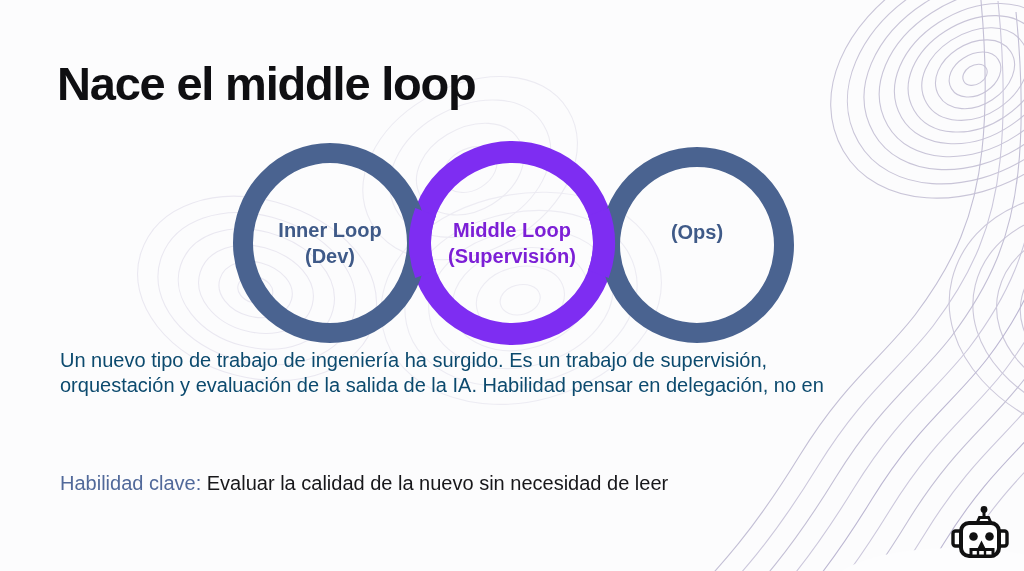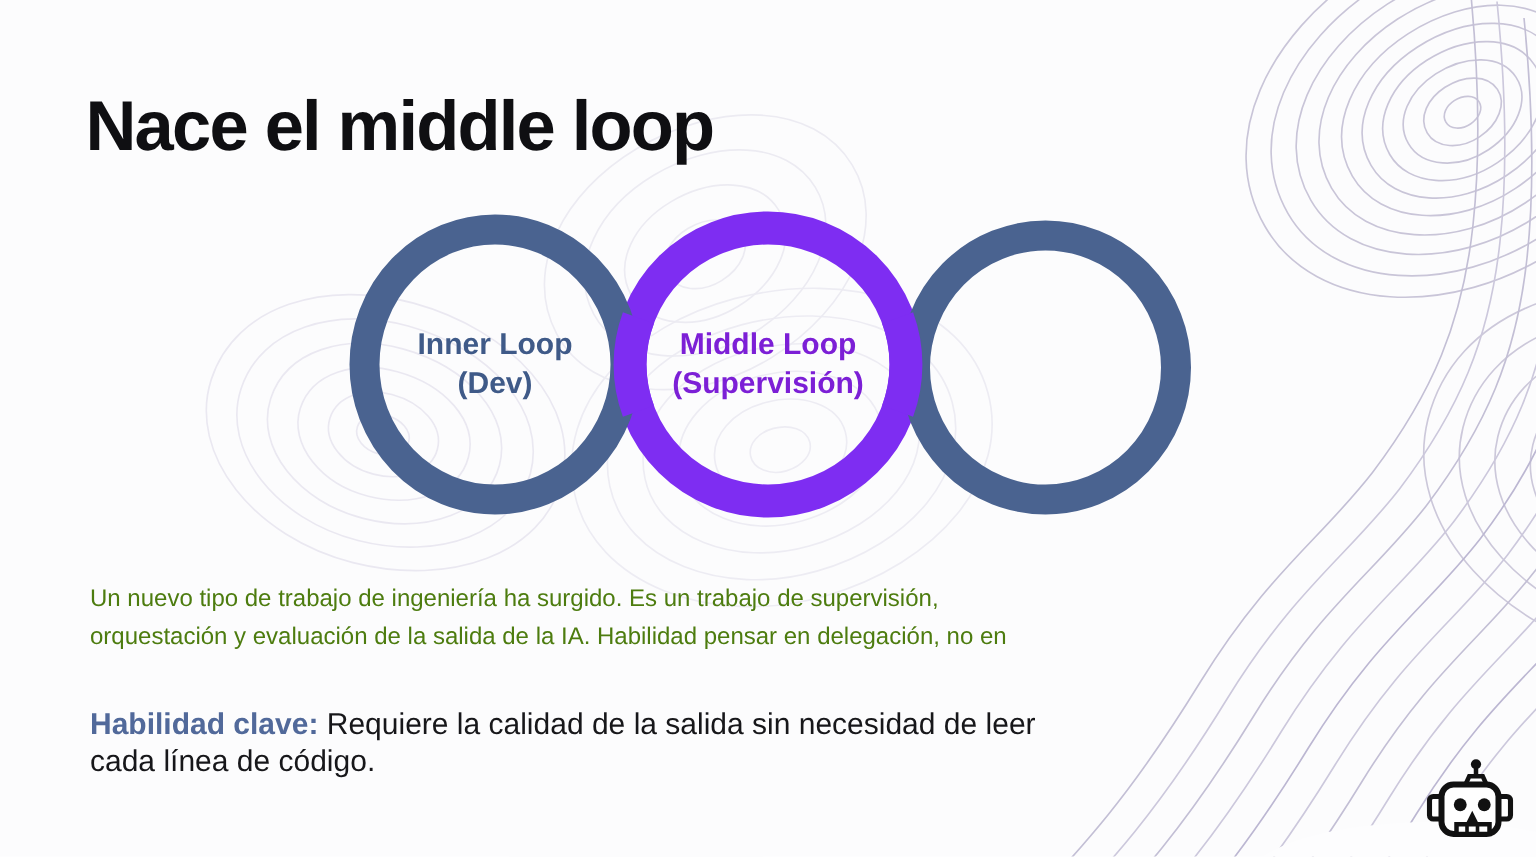--- a/index.html
+++ b/index.html
@@ -32,34 +32,34 @@
     font-size: 20px;
     line-height: 26px;
   }
   .loop-label.slate { color: #3f5a88; }
   .loop-label.purple { color: #7c1fd6; }
   .label-inner  { left: 230px; top: 217px; }
   .label-middle { left: 412px; top: 217px; }
   .label-outer  { left: 597px; top: 219px; }
   .paragraph {
     position: absolute;
-    left: 60px; top: 388px;
-    font-size: 16px;
+    left: 60px; top: 348px;
+    font-size: 20px;
     line-height: 24.5px;
-    color: #4d7c0f;
+    color: #0c4a6e;
   }
   .key-skill {
     position: absolute;
     left: 60px; top: 471px;
     font-size: 20px;
     line-height: 24.5px;
     color: #17171a;
   }
   .key-skill .lead {
-    font-weight: 700;
+    font-weight: 400;
     color: #51699a;
   }
   .robot {
     position: absolute;
     left: 948px; top: 504px;
     width: 64px; height: 62px;
   }
 </style>
 </head>
 <body>
@@ -147,30 +147,30 @@
 
   <div class="loop-label slate label-inner">
     <div>Inner Loop</div>
     <div>(Dev)</div>
   </div>
   <div class="loop-label purple label-middle">
     <div>Middle Loop</div>
     <div>(Supervisión)</div>
   </div>
   <div class="loop-label slate label-outer">
+    <div>(Ops)</div>
   </div>
 
   <div class="paragraph">
     <div>Un nuevo tipo de trabajo de ingeniería ha surgido. Es un trabajo de supervisión,</div>
     <div>orquestación y evaluación de la salida de la IA. Habilidad pensar en delegación, no en</div>
   </div>
 
   <div class="key-skill">
-    <div><span class="lead">Habilidad clave:</span><span> Requiere la calidad de la salida sin necesidad de leer</span></div>
-    <div>cada línea de código.</div>
+    <div><span class="lead">Habilidad clave:</span><span> Evaluar la calidad de la nuevo sin necesidad de leer</span></div>
   </div>
 
   <svg class="robot" viewBox="0 0 64 62" aria-hidden="true">
     <line x1="36" y1="6" x2="36" y2="15" stroke="#111" stroke-width="3"></line>
     <circle cx="36" cy="5.5" r="3.4" fill="#111"></circle>
     <path d="M 29 19 L 31.5 13.5 L 40.5 13.5 L 43 19" fill="#fff" stroke="#111" stroke-width="3"></path>
     <rect x="5" y="27" width="9" height="15" rx="2.5" fill="#fff" stroke="#111" stroke-width="3.4"></rect>
     <rect x="50" y="27" width="9" height="15" rx="2.5" fill="#fff" stroke="#111" stroke-width="3.4"></rect>
     <rect x="13" y="19" width="38" height="33" rx="8" fill="#fff" stroke="#111" stroke-width="4"></rect>
     <circle cx="25.5" cy="32.5" r="4.3" fill="#111"></circle>

